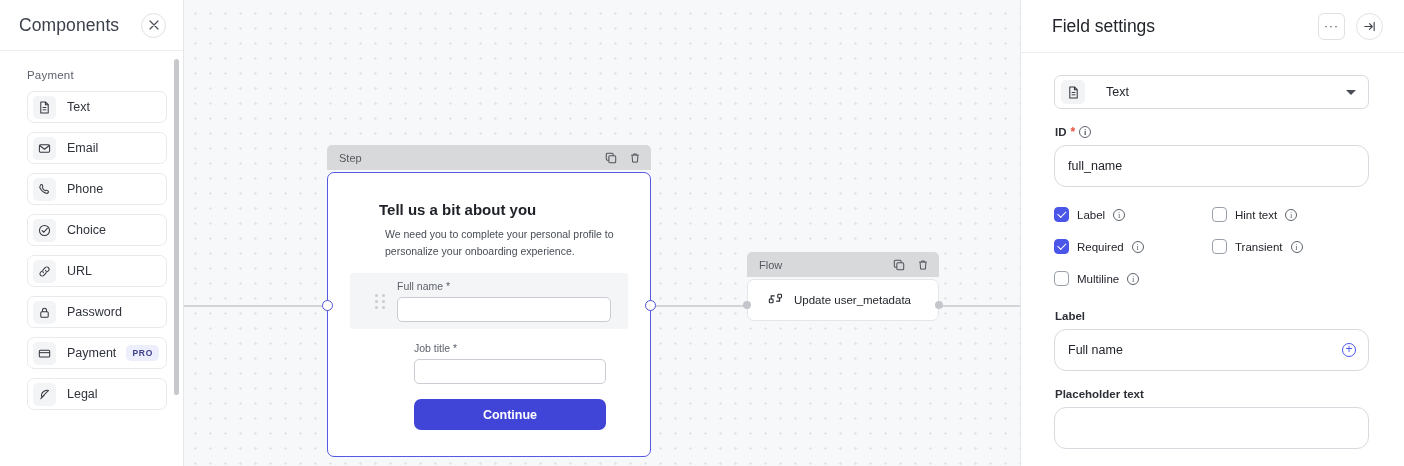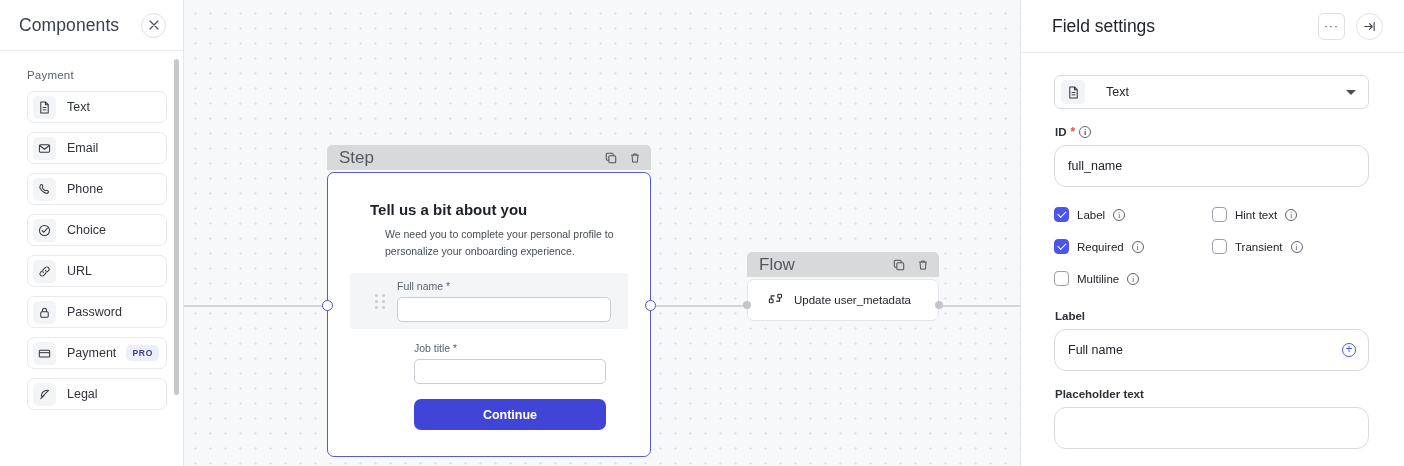--- a/index.html
+++ b/index.html
@@ -73,28 +73,28 @@
     position: absolute; width: 8px; height: 8px; border-radius: 50%;
     background: #c4c6cb; cursor: pointer;
   }
 
   
   .step-node { position: absolute; left: 143px; top: 145px; width: 324px; }
   .node-head {
     height: 25px; background: #d8d9db; border-radius: 5px 5px 0 0;
     display: flex; align-items: center; padding: 0 10px 0 12px;
   }
-  .node-head-label { font-size: 17px; color: #55595f; }
+  .node-head-label { font-size: 11px; color: #55595f; }
   .node-head-icons { margin-left: auto; display: flex; gap: 12px; color: #4e5258; }
   .node-icon-btn { cursor: pointer; display: flex; align-items: center; }
   .step-card {
     background: #fff; border: 1.6px solid #5558e0; border-radius: 7px;
     margin-top: 2px; padding: 28px 22px 26px 22px; position: relative;
   }
-  .step-h1 { font-size: 15px; font-weight: bold; color: #1d2026; margin-left: 20px; }
+  .step-h1 { font-size: 15px; font-weight: bold; color: #1d2026; margin-left: 29px; }
   .step-p {
     font-size: 10.5px; color: #484d56; line-height: 16.5px;
     margin-top: 8px; margin-left: 35px; max-width: 230px;
   }
   .field-row {
     margin-top: 14px; display: flex; align-items: center;
     background: #f4f5f6; padding: 7px 0 7px 0; border-radius: 3px;
   }
   .drag-dots {
     width: 18px; margin-left: 25px; display: grid;

